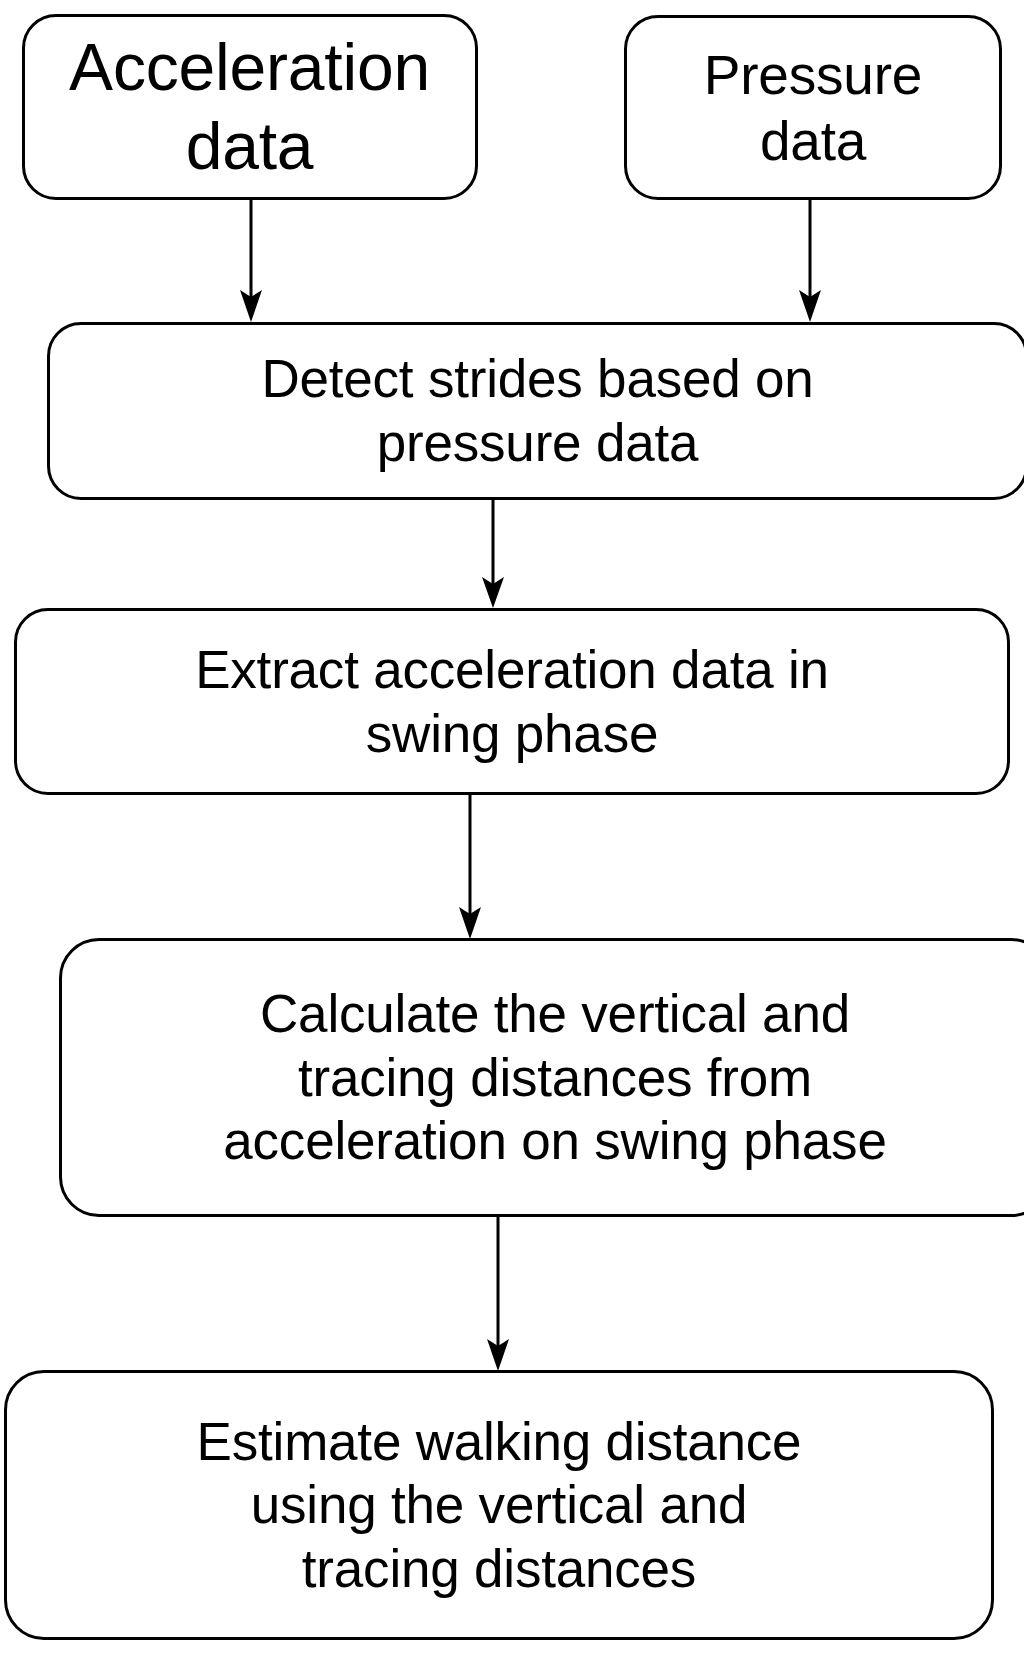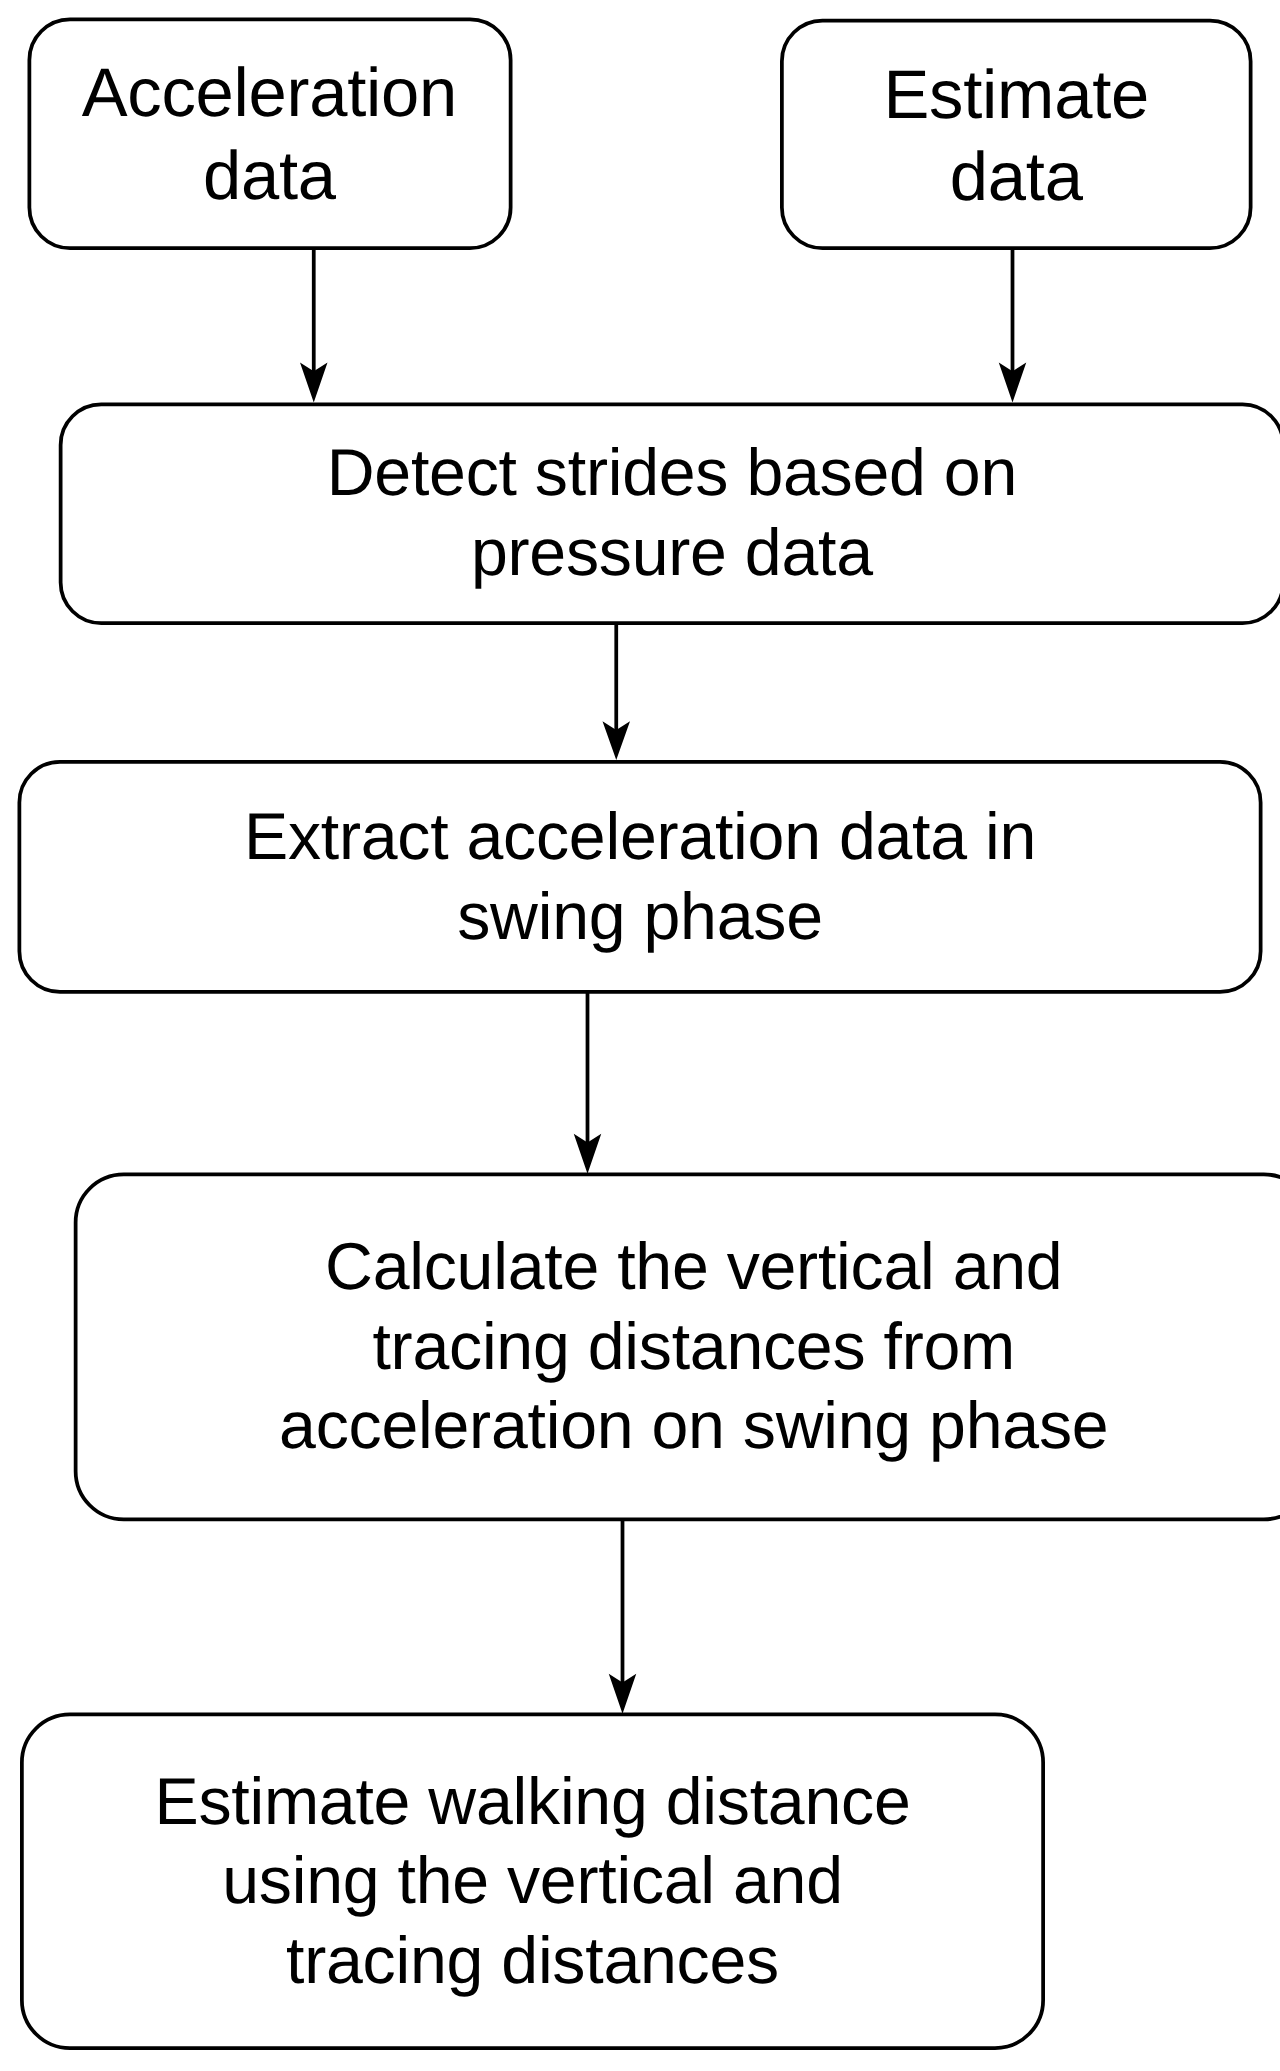--- a/index.html
+++ b/index.html
@@ -32,22 +32,22 @@
     letter-spacing: -0.2px;
     padding: 4px 14px;
   }
   .node-text {
     display: block;
     width: 100%;
     white-space: pre-line;
   }
   
   #node-acceleration-data {
-    left: 22px; top: 14px; width: 388px; height: 186px;
-    font-size: 55px;
+    left: 22px; top: 14px; width: 456px; height: 186px;
+    font-size: 66px;
     padding-left: 13px;
   }
   #node-pressure-data {
     left: 624px; top: 15px; width: 378px; height: 185px;
     font-size: 55px;
   }
   #node-detect-strides {
     left: 23px; top: 322px; width: 981px; height: 178px;
     font-size: 53px;
     margin-left: 24px;
@@ -56,21 +56,21 @@
     left: 14px; top: 608px; width: 996px; height: 187px;
     font-size: 53px;
   }
   #node-calculate-distances {
     left: 18px; top: 938px; width: 992px; height: 279px;
     font-size: 53px;
     border-radius: 40px;
     margin-left: 41px;
   }
   #node-estimate-walking {
-    left: 16px; top: 1370px; width: 820px; height: 270px;
+    left: 4px; top: 1370px; width: 990px; height: 270px;
     font-size: 53px;
     border-radius: 40px;
   }
 
   
   .connector {
     position: absolute;
     pointer-events: none;
   }
   .connector svg {
@@ -82,21 +82,21 @@
 <body>
 
 <div id="flowchart">
 
   <div class="node" id="node-acceleration-data">
     <span class="node-text">Acceleration
 data</span>
   </div>
 
   <div class="node" id="node-pressure-data">
-    <span class="node-text">Estimate
+    <span class="node-text">Pressure
 data</span>
   </div>
 
   <div class="connector" style="left:231px; top:198px; width:40px; height:126px;">
     <svg width="40" height="126" viewBox="0 0 40 126">
       <line x1="20" y1="0" x2="20" y2="108" stroke="#000000" stroke-width="3"></line>
       <polygon points="20,124 9,92 20,99 31,92" fill="#000000"></polygon>
     </svg>
   </div>
 

